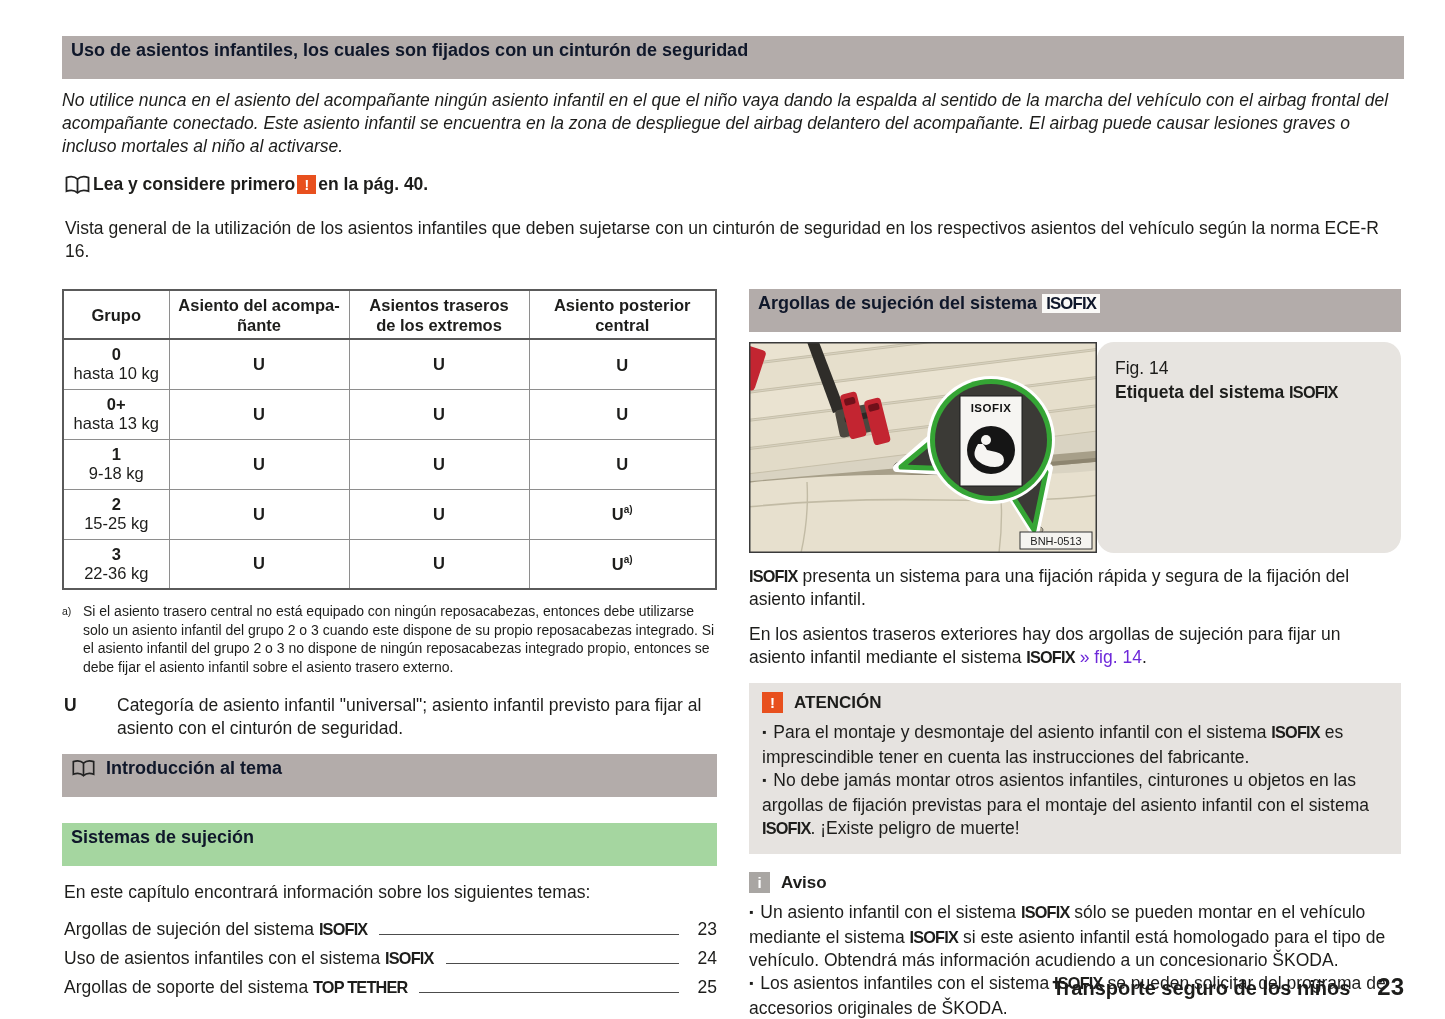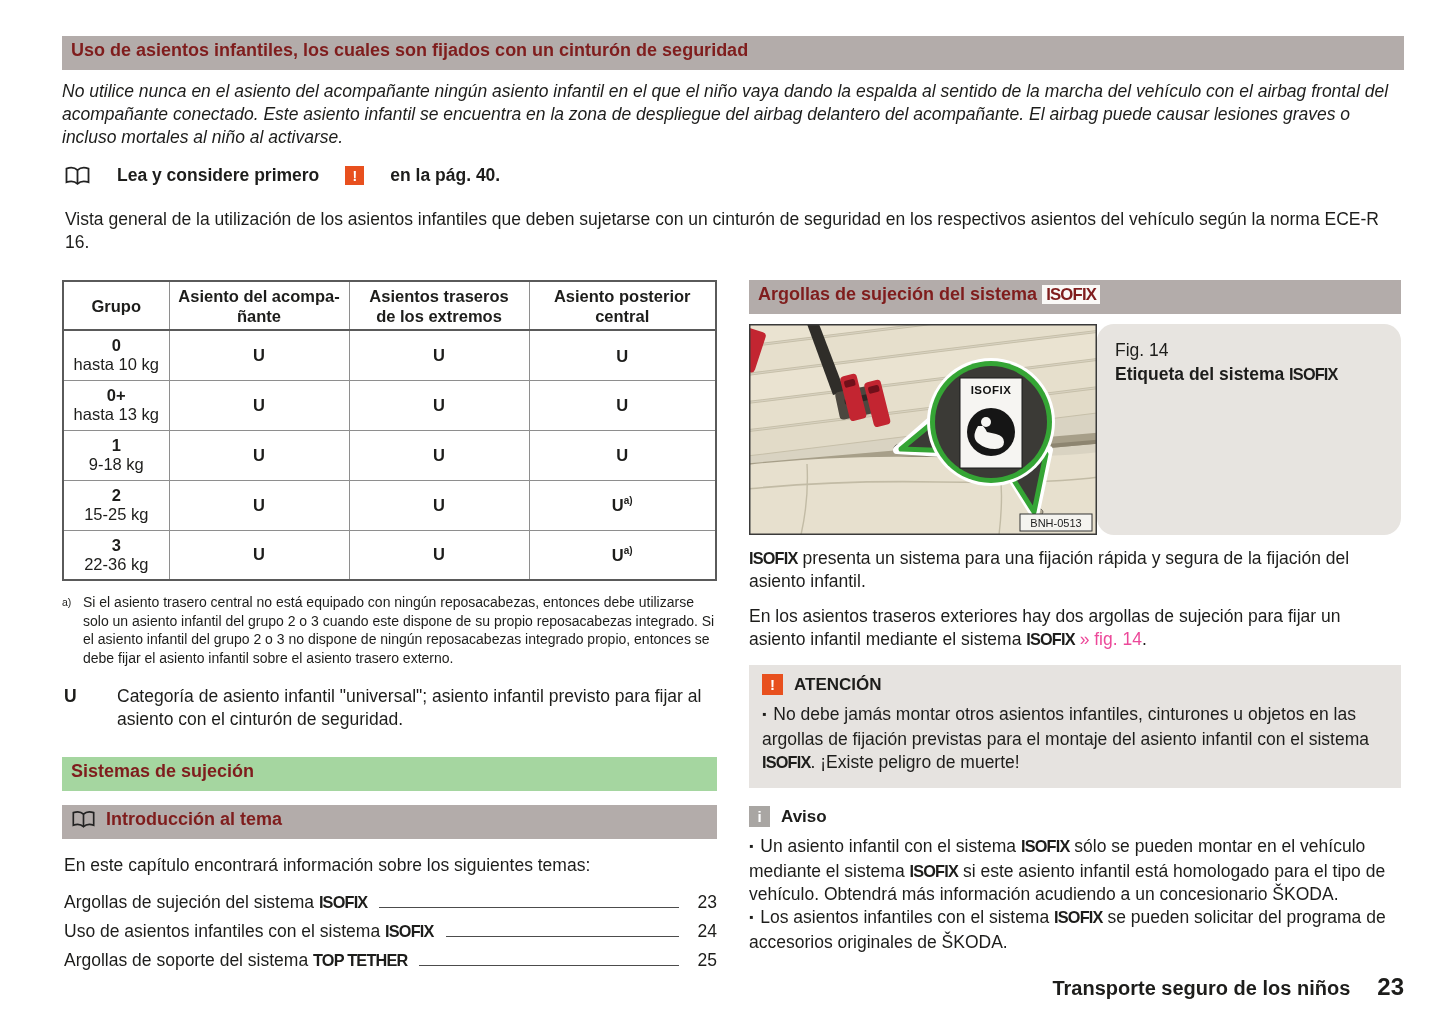--- a/index.html
+++ b/index.html
@@ -6,31 +6,31 @@
   html,body { width:1445px; height:1019px; }
   body {
     font-family:"Liberation Sans", sans-serif;
     color:#1d1d1b; background:#ffffff; position:relative;
     -webkit-font-smoothing:antialiased;
   }
   .page { position:absolute; top:0; left:0; width:1445px; height:1019px; padding:36px 41px 0 62px; }
 
   
   .bar {
-    background:#b3acaa; color:#7f1d1d; font-weight:bold; font-size:18px;
-    padding:4px 9px 9px 9px; line-height:21px; margin-bottom:10px;
+    background:#b3acaa; color:#0f172a; font-weight:bold; font-size:18px;
+    padding:4px 9px 18px 9px; line-height:21px; margin-bottom:10px;
   }
   .bar-green { background:#a5d6a0; }
 
   .kw { font-weight:700; letter-spacing:-0.8px; font-size:0.93em; }
   .kw-chip { background:#faf9f7; padding:0 4px; }
 
   
   .airbag-warning { font-style:italic; font-size:17.5px; line-height:23px; margin:10px 0 14px 0; }
-  .read-first { display:flex; align-items:center; gap:26px; font-weight:bold; font-size:17.5px; margin:16px 0 22px 2px; }
+  .read-first { display:flex; align-items:center; gap:2px; font-weight:bold; font-size:17.5px; margin:16px 0 22px 2px; }
   .alert-badge {
     display:inline-flex; align-items:center; justify-content:center;
     width:19px; height:19px; background:#e8501e; color:#fff; font-weight:bold; font-size:14px;
   }
   .overview { font-size:17.5px; line-height:23px; margin:8px 3px 26px 3px; }
 
   
   .columns { display:grid; grid-template-columns:655px 652px; column-gap:32px; align-items:start; }
 
   
@@ -62,21 +62,21 @@
 
   
   .figure-row { display:flex; align-items:stretch; margin-bottom:10px; }
   .figure-img { width:348px; height:211px; flex:none; }
   .figure-img svg { display:block; width:348px; height:211px; }
   .figure-caption { flex:1; background:#e7e4e0; padding:14px 0 0 18px; font-size:17.5px; line-height:24px;border-radius:17px; }
   .figure-caption .cap2 { font-weight:bold; }
 
   
   .rp { font-size:17.5px; line-height:23px; margin:12px 0; }
-  .fig-link { color:#ec4899; text-decoration:none; }
+  .fig-link { color:#6d28d9; text-decoration:none; }
 
   
   .attention { background:#e6e3e0; padding:9px 13px 14px 13px; margin-top:14px; }
   .box-head { display:flex; align-items:center; gap:11px; font-weight:bold; font-size:17px; margin-bottom:8px; }
   .box-badge { display:inline-flex; align-items:center; justify-content:center; width:21px; height:21px; color:#fff; font-weight:bold; font-size:15px; flex:none; }
   .badge-orange { background:#e8501e; }
   .badge-gray  { background:#a9a6a3; }
   .bullet { font-size:17.5px; line-height:23px; }
   .bullet::before { content:"▪"; font-size:12px; margin-right:7px; position:relative; top:-2px; }
   .notice { margin-top:18px; }
@@ -188,32 +188,32 @@
       <div class="footnote">
         <sup>a)</sup>
         <span>Si el asiento trasero central no está equipado con ningún reposacabezas, entonces debe utilizarse solo un asiento infantil del grupo 2 o 3 cuando este dispone de su propio reposacabezas integrado. Si el asiento infantil del grupo 2 o 3 no dispone de ningún reposacabezas integrado propio, entonces se debe fijar el asiento infantil sobre el asiento trasero externo.</span>
       </div>
 
       <div class="u-def">
         <span class="term">U</span>
         <span>Categoría de asiento infantil "universal"; asiento infantil previsto para fijar al asiento con el cinturón de seguridad.</span>
       </div>
 
-      <div class="bar bar-green">Sistemas de sujeción</div>
-
       <div class="bar bar-intro">
         <span class="book-icon">
           <svg width="25" height="19" viewBox="0 0 27 20">
             <path d="M13.5 4.2 C10.8 1.6 6.2 1.3 2.5 2.6 L2.5 16.2 C6.2 14.9 10.8 15.2 13.5 17.8 C16.2 15.2 20.8 14.9 24.5 16.2 L24.5 2.6 C20.8 1.3 16.2 1.6 13.5 4.2 Z" fill="none" stroke="#222" stroke-width="1.8"></path>
             <line x1="13.5" y1="4.2" x2="13.5" y2="17.8" stroke="#222" stroke-width="1.8"></line>
           </svg>
         </span>
         <span>Introducción al tema</span>
       </div>
 
+      <div class="bar bar-green">Sistemas de sujeción</div>
+
       <p class="toc-intro">En este capítulo encontrará información sobre los siguientes temas:</p>
 
       <div class="toc">
         <div class="toc-item">
           <span><span>Argollas de sujeción del sistema</span> <b class="kw">ISOFIX</b></span>
           <span class="toc-leader"></span>
           <span class="toc-page">23</span>
         </div>
         <div class="toc-item">
           <span><span>Uso de asientos infantiles con el sistema</span> <b class="kw">ISOFIX</b></span>
@@ -311,20 +311,21 @@
 
       <p class="rp"><b class="kw">ISOFIX</b><span> presenta un sistema para una fijación rápida y segura de la fijación del asiento infantil.</span></p>
 
       <p class="rp"><span>En los asientos traseros exteriores hay dos argollas de sujeción para fijar un asiento infantil mediante el sistema </span><b class="kw">ISOFIX</b> <a class="fig-link" href="#">» fig. 14</a><span>.</span></p>
 
       <div class="attention">
         <div class="box-head">
           <span class="box-badge badge-orange">!</span>
           <span>ATENCIÓN</span>
         </div>
+        <p class="bullet"><span>Para el montaje y desmontaje del asiento infantil con el sistema </span><b class="kw">ISOFIX</b><span> es imprescindible tener en cuenta las instrucciones del fabricante.</span></p>
         <p class="bullet"><span>No debe jamás montar otros asientos infantiles, cinturones u objetos en las argollas de fijación previstas para el montaje del asiento infantil con el sistema </span><b class="kw">ISOFIX</b><span>. ¡Existe peligro de muerte!</span></p>
       </div>
 
       <div class="notice">
         <div class="box-head">
           <span class="box-badge badge-gray">i</span>
           <span>Aviso</span>
         </div>
         <p class="bullet"><span>Un asiento infantil con el sistema </span><b class="kw">ISOFIX</b><span> sólo se pueden montar en el vehículo mediante el sistema </span><b class="kw">ISOFIX</b><span> si este asiento infantil está homologado para el tipo de vehículo. Obtendrá más información acudiendo a un concesionario ŠKODA.</span></p>
         <p class="bullet"><span>Los asientos infantiles con el sistema </span><b class="kw">ISOFIX</b><span> se pueden solicitar del programa de accesorios originales de ŠKODA.</span></p>

